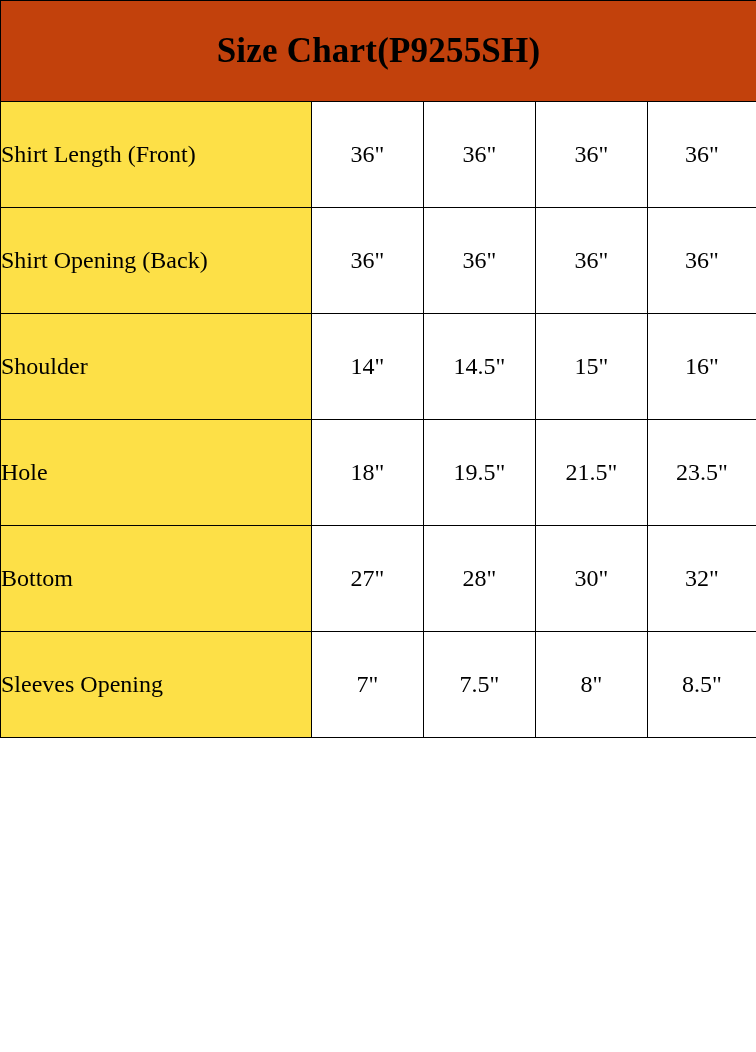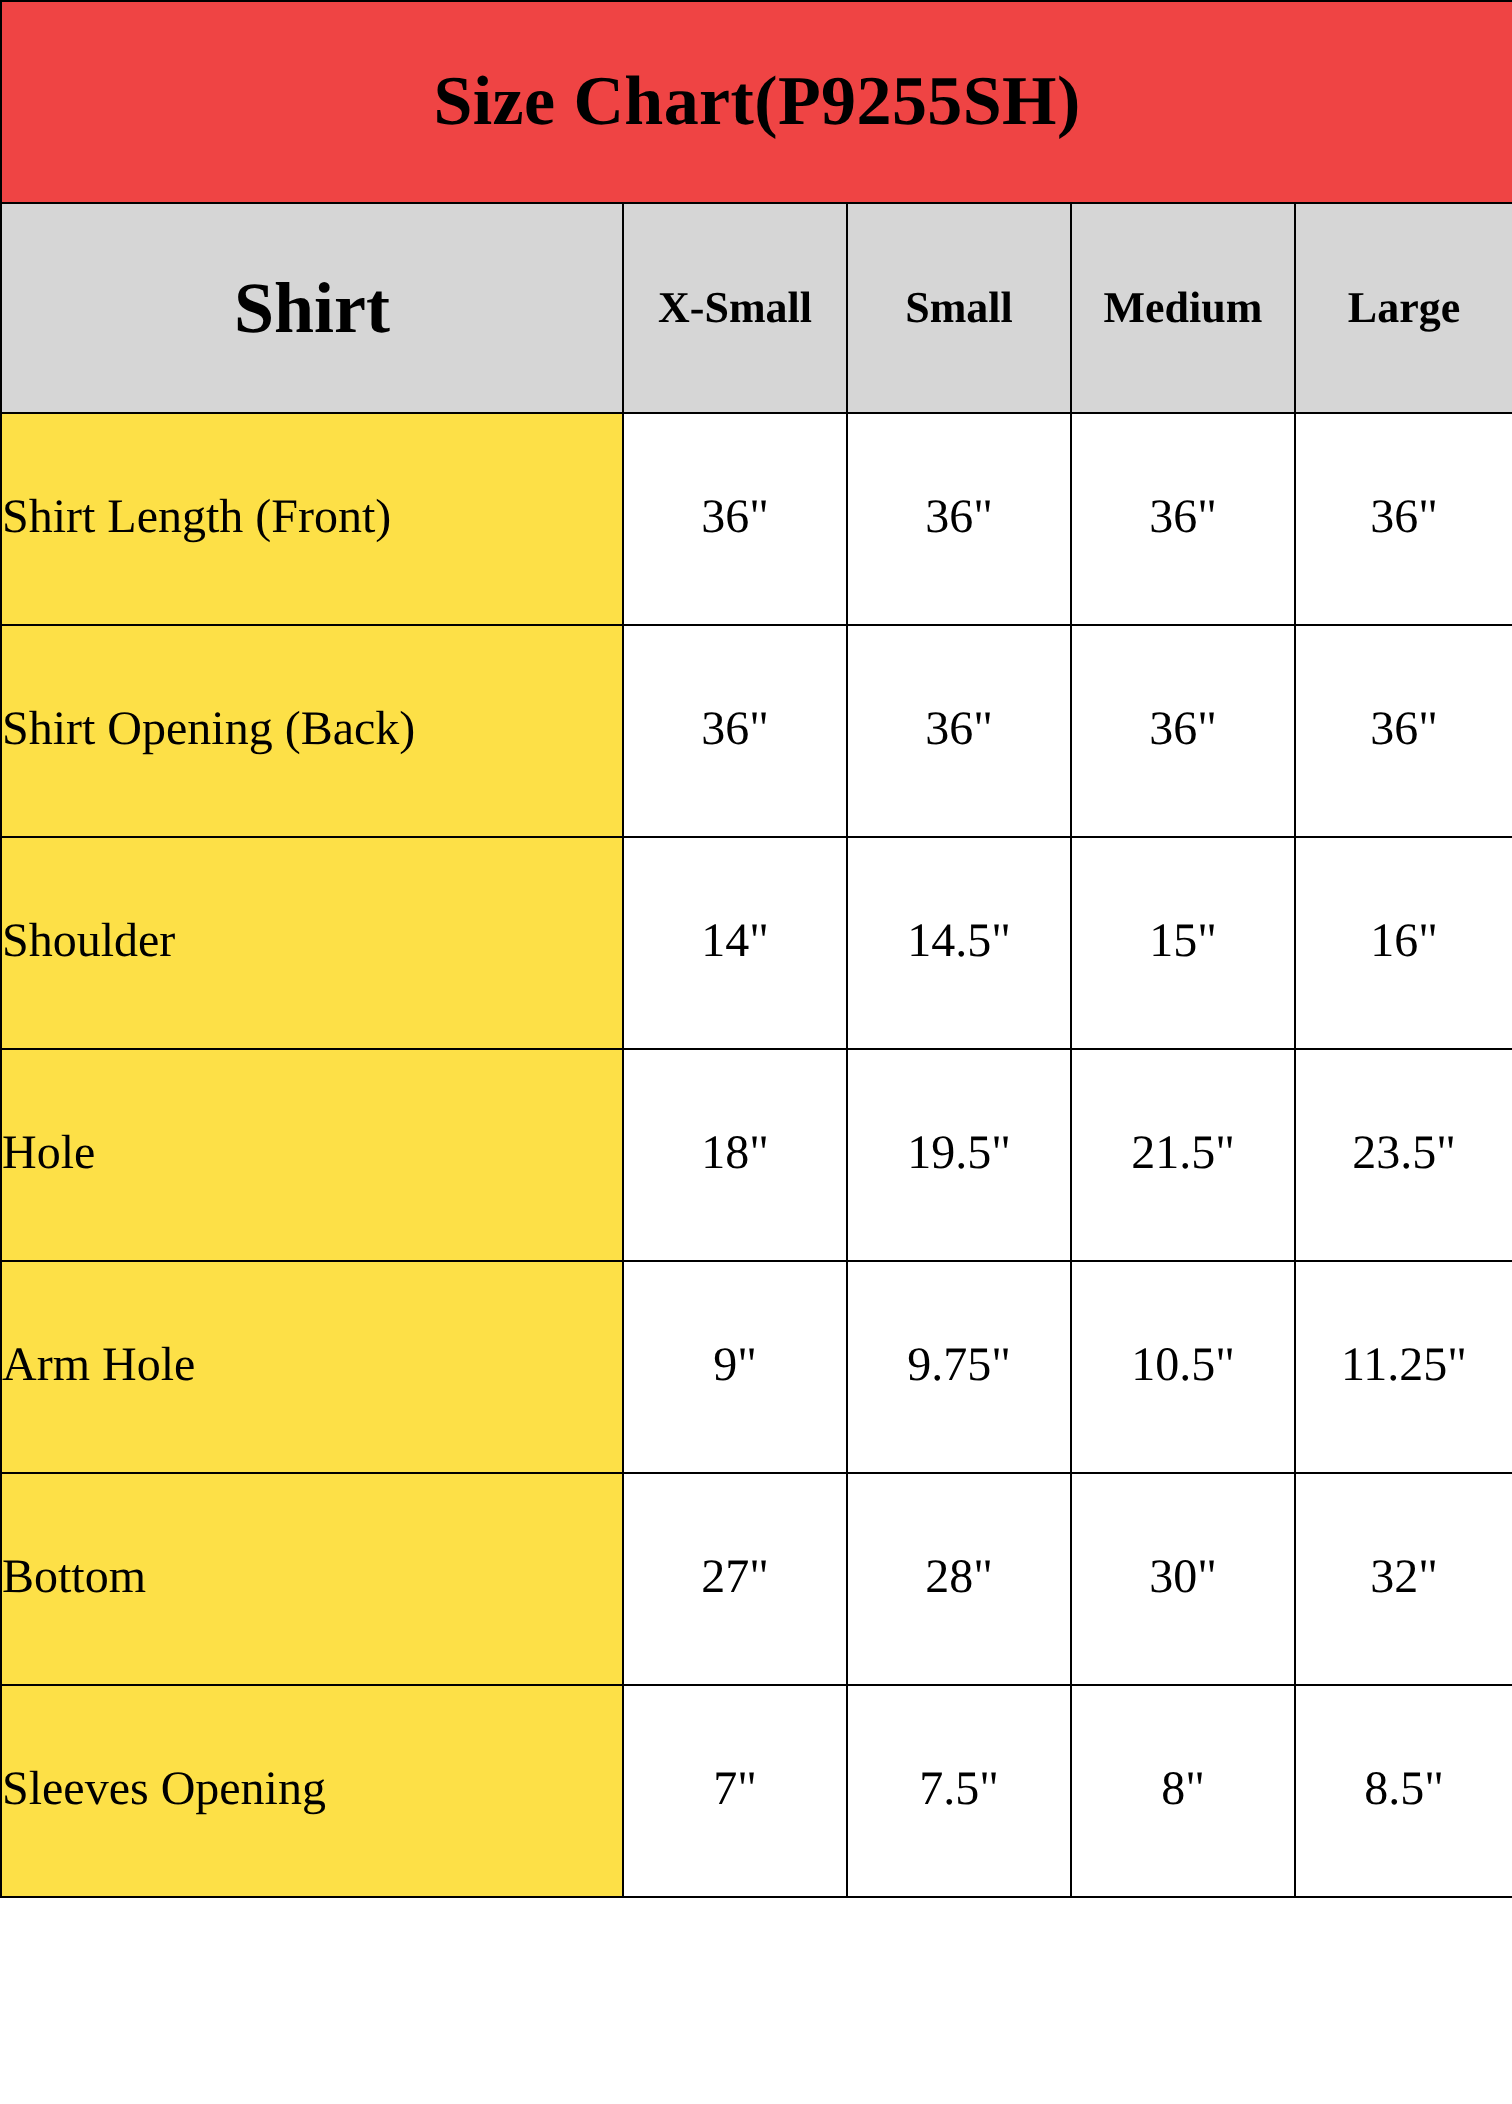--- a/index.html
+++ b/index.html
@@ -18,21 +18,21 @@
     width: 756px;
     border-collapse: collapse;
     table-layout: fixed;
   }
   .chart td, .chart th {
     border: 1px solid #000000;
     padding: 0;
     margin: 0;
   }
   .title-cell {
-    background: #ef4444;
+    background: #c2410c;
     text-align: center;
     font-weight: bold;
     font-size: 35px;
     height: 100px;
     letter-spacing: 0.2px;
   }
   .header-row td {
     background: #d6d6d6;
     height: 104px;
     text-align: center;
@@ -75,27 +75,20 @@
     <col class="c0">
       <col class="c1">
       <col class="c2">
       <col class="c3">
       <col class="c4">
   </colgroup>
   <tbody>
     <tr>
       <td class="title-cell" colspan="5">Size Chart(P9255SH)</td>
     </tr>
-    <tr class="header-row">
-      <td class="header-label">Shirt</td>
-      <td class="header-size">X-Small</td>
-      <td class="header-size">Small</td>
-      <td class="header-size">Medium</td>
-      <td class="header-size">Large</td>
-    </tr>
 
     <tr>
       <td class="row-label">Shirt Length (Front)</td>
       <td class="cell-val">36"</td>
       <td class="cell-val">36"</td>
       <td class="cell-val">36"</td>
       <td class="cell-val">36"</td>
     </tr>
 
     <tr>
@@ -115,27 +108,20 @@
     </tr>
 
     <tr>
       <td class="row-label">Hole</td>
       <td class="cell-val">18"</td>
       <td class="cell-val">19.5"</td>
       <td class="cell-val">21.5"</td>
       <td class="cell-val">23.5"</td>
     </tr>
 
-    <tr>
-      <td class="row-label">Arm Hole</td>
-      <td class="cell-val">9"</td>
-      <td class="cell-val">9.75"</td>
-      <td class="cell-val">10.5"</td>
-      <td class="cell-val">11.25"</td>
-    </tr>
 
     <tr>
       <td class="row-label">Bottom</td>
       <td class="cell-val">27"</td>
       <td class="cell-val">28"</td>
       <td class="cell-val">30"</td>
       <td class="cell-val">32"</td>
     </tr>
 
 

